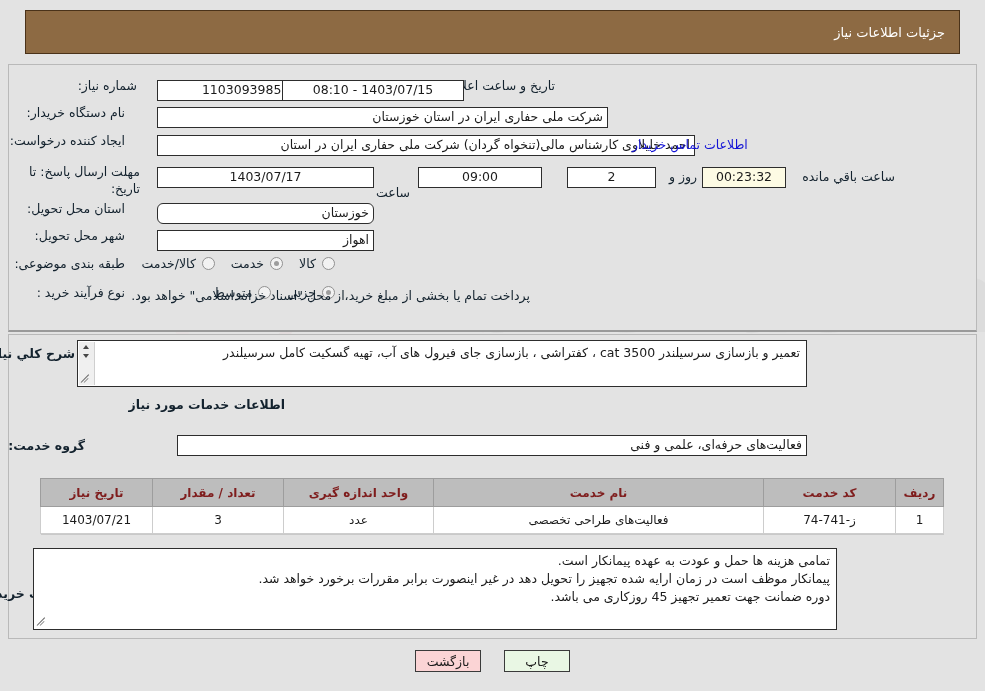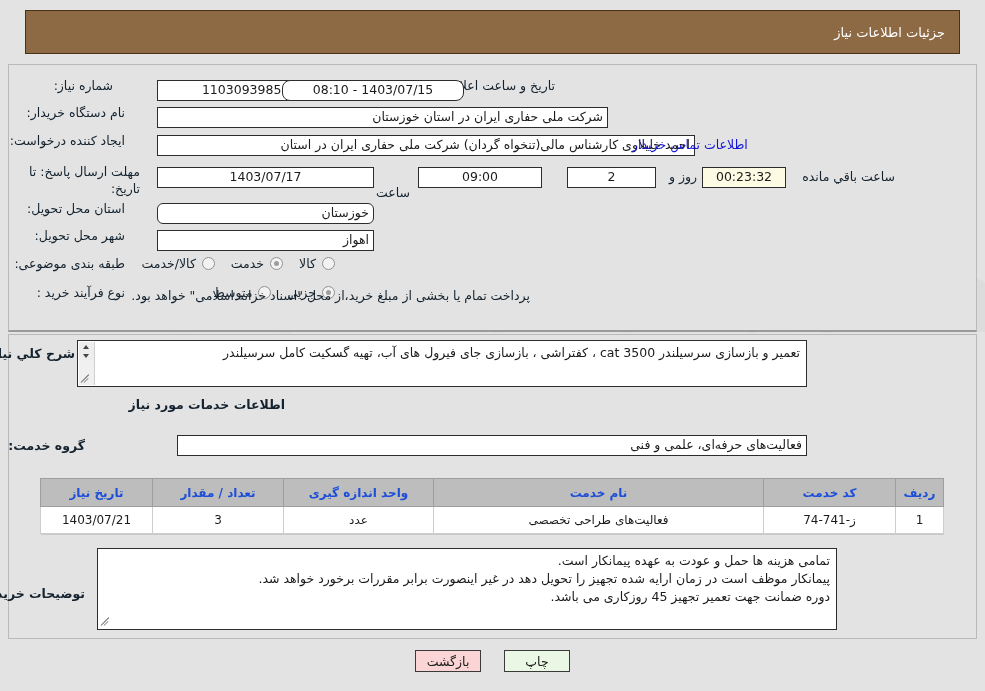--- a/index.html
+++ b/index.html
@@ -201,21 +201,21 @@
   }
   table.items {
     border-collapse: collapse;
     width: 903px;
     direction: rtl;
     table-layout: fixed;
   }
   table.items th {
     background: #bdbdbd;
     border: 1px solid #9d9d9d;
-    color: #1d4ed8;
+    color: #7f1d1d;
     font-size: 12px;
     font-weight: bold;
     height: 27px;
     padding: 0 4px;
     text-align: center;
     white-space: nowrap;
   }
   table.items td {
     background: #ffffff;
     border: 1px solid #cdcdcd;
@@ -272,30 +272,30 @@
       <rect x="466" y="52" width="34" height="34" transform="rotate(45 483 69)"></rect>
     </g>
   </svg>
 
   <div class="titlebar">
     <span>جزئیات اطلاعات نیاز</span>
   </div>
 
   <div class="panel" id="panel-top"></div>
 
-  <div class="row" style="right:872px; top:78px;align-items:center;">
+  <div class="row" style="right:848px; top:78px;align-items:center;">
     <span class="lbl">شماره نیاز:</span>
   </div>
   <div class="fld center" style="position:absolute; right:611px; top:80px; width:217px; z-index:4;">1103093985006293</div>
 
   <div class="row" style="right:430px; top:78px;">
     <span class="lbl">تاریخ و ساعت اعلان عمومی:</span>
   </div>
 
-  <div class="fld center" style="position:absolute; left:282px; top:80px; width:182px; z-index:4;border-radius:8px;">1403/07/15 - 08:10</div>
+  <div class="fld center" style="position:absolute; left:282px; top:80px; width:182px; z-index:4;">1403/07/15 - 08:10</div>
 
   <div class="row" style="right:860px; top:105px;">
     <span class="lbl">نام دستگاه خریدار:</span>
   </div>
   <div class="fld right" style="position:absolute; right:377px; top:107px; width:451px; z-index:4;">شرکت ملی حفاری ایران در استان خوزستان</div>
 
   <div class="row" style="right:860px; top:133px;">
     <span class="lbl">ایجاد کننده درخواست:</span>
   </div>
   <div class="fld right" style="position:absolute; right:290px; top:135px; width:538px; z-index:4;">احمد خلیلاوی کارشناس مالی(تنخواه گردان) شرکت ملی حفاری ایران در استان</div>
@@ -389,21 +389,21 @@
             <td>فعالیت‌های طراحی تخصصی</td>
             <td>عدد</td>
             <td>3</td>
             <td>1403/07/21</td>
           </tr>
         </tbody>
     </table>
   </div>
 
   <div class="sec-head" style="right:900px; top:586px;">توضیحات خریدار:</div>
-  <div class="ta" id="notes-box" style="position:absolute; right:148px; top:548px; width:740px; height:82px; z-index:4; padding:3px 6px 2px 18px;">
+  <div class="ta" id="notes-box" style="position:absolute; right:148px; top:548px; width:804px; height:82px; z-index:4; padding:3px 6px 2px 18px;">
     <div class="grip"></div>
     <div id="notes-lines">
         <div>تمامی هزینه ها حمل و عودت به عهده پیمانکار است.</div>
         <div>پیمانکار موظف است در زمان ارایه شده تجهیز را تحویل دهد در غیر اینصورت برابر مقررات برخورد خواهد شد.</div>
         <div>دوره ضمانت جهت تعمیر تجهیز 45 روزکاری می باشد.</div>
       </div>
   </div>
 
   <div class="btnrow">
     <div class="btn print">چاپ</div>

